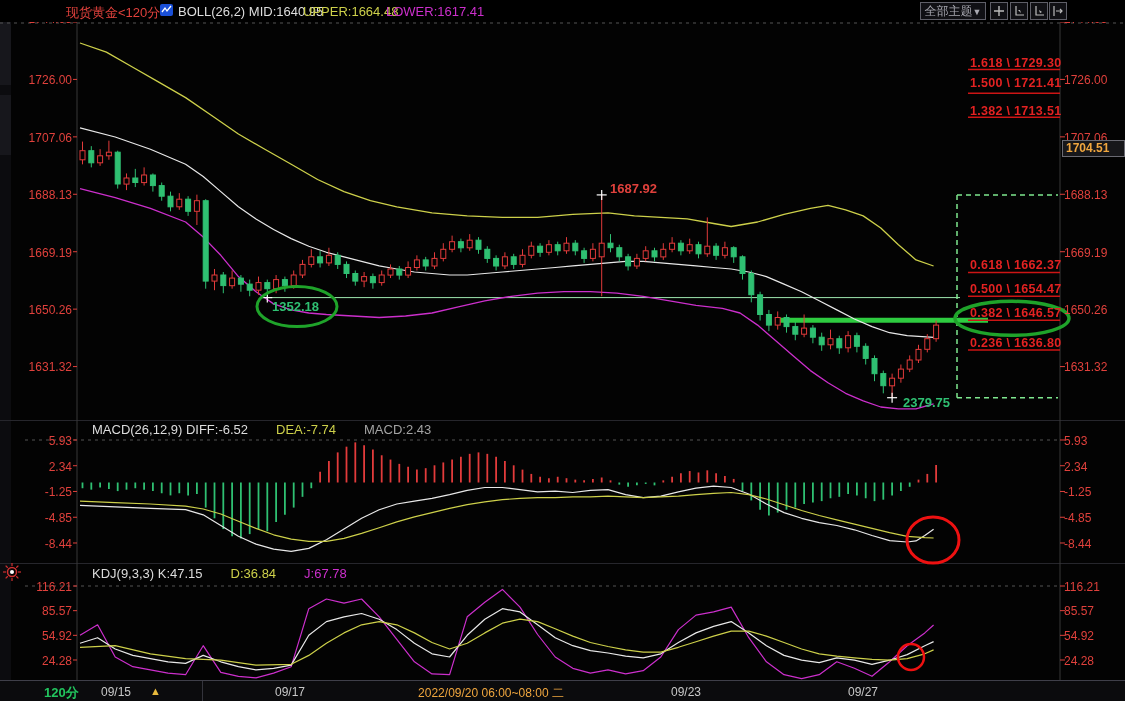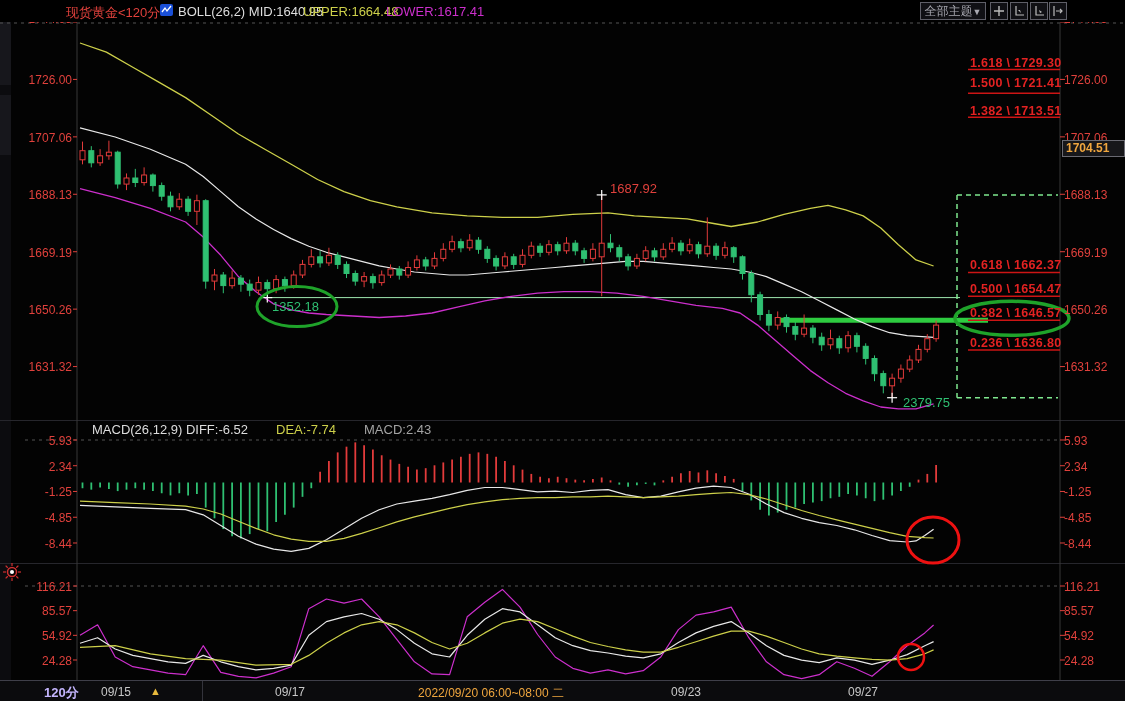--- a/index.html
+++ b/index.html
@@ -9,21 +9,21 @@
   .axl{position:absolute;z-index:2;left:26px;width:46px;text-align:right;font-size:12px;color:#e0413c;white-space:nowrap;}
   .axr{position:absolute;z-index:2;left:1064px;font-size:12px;color:#e0413c;white-space:nowrap;}
   .fib{position:absolute;z-index:2;left:970px;font-size:12.5px;font-weight:bold;color:#e32222;letter-spacing:.3px;white-space:nowrap;}
   .topbar{position:absolute;left:0;top:0;width:1125px;height:22px;background:#000;z-index:3;}
   .tb{position:absolute;top:4px;font-size:13px;white-space:nowrap;}
   .btn{position:absolute;top:2px;height:16px;border:1px solid #5f5f68;background:#101014;color:#a8a8b0;
        font-size:12px;line-height:16px;text-align:center;cursor:pointer;z-index:4;}
   .ibtn{width:16px;}
   .ph{position:absolute;z-index:2;font-size:13px;white-space:nowrap;}
   .ph span{margin-right:14px;padding-left:14px;}
-  .ann{position:absolute;z-index:2;font-size:13px;font-weight:normal;white-space:nowrap;}
+  .ann{position:absolute;z-index:2;font-size:13px;font-weight:bold;white-space:nowrap;}
   .bbar{position:absolute;left:0;top:680px;width:1125px;height:21px;background:#0b0b0d;
         border-top:1px solid #3f3f49;z-index:3;}
   .dt{position:absolute;top:4px;font-size:12px;color:#c8c8c8;transform:translateX(-50%);white-space:nowrap;}
   .pcell{position:absolute;left:25px;top:0;width:177px;height:20px;border-right:1px solid #33333b;cursor:pointer;}
   .strip{position:absolute;left:0;top:0;width:11px;height:680px;background:#0c0c0f;z-index:0;}
   .sblock{position:absolute;left:0;width:11px;background:#17171c;}
   .ptag{position:absolute;left:1062px;top:140px;width:58px;height:15px;z-index:2;border:1px solid #6a6a72;
         background:#17171a;color:#f0a63e;font-size:12px;font-weight:bold;line-height:15px;padding-left:3px;}
 </style>
 </head>
@@ -486,32 +486,35 @@
   <div class="axl" style="top:460px">2.34</div>
   <div class="axl" style="top:485px">-1.25</div>
   <div class="axl" style="top:511px">-4.85</div>
   <div class="axl" style="top:537px">-8.44</div>
   <div class="axr" style="top:434px">5.93</div>
   <div class="axr" style="top:460px">2.34</div>
   <div class="axr" style="top:485px">-1.25</div>
   <div class="axr" style="top:511px">-4.85</div>
   <div class="axr" style="top:537px">-8.44</div>
 
+  <div class="ph" style="left:78px;top:566px">
+    <span style="color:#dddddd">KDJ(9,3,3) K:47.15</span><span style="color:#cdd04a">D:36.84</span><span style="color:#cc2fcc">J:67.78</span>
+  </div>
   <div class="axl" style="top:580px">116.21</div>
   <div class="axl" style="top:604px">85.57</div>
   <div class="axl" style="top:629px">54.92</div>
   <div class="axl" style="top:654px">24.28</div>
   <div class="axr" style="top:580px">116.21</div>
   <div class="axr" style="top:604px">85.57</div>
   <div class="axr" style="top:629px">54.92</div>
   <div class="axr" style="top:654px">24.28</div>
 
   <div class="bbar">
     <div class="pcell">
-      <span style="position:absolute;left:19px;top:3px;font-size:13px;font-weight:bold;color:#c4b5fd">120分</span>
+      <span style="position:absolute;left:19px;top:3px;font-size:13px;font-weight:bold;color:#22c55e">120分</span>
       <span style="position:absolute;left:125px;top:4px;font-size:11px;color:#e8b93c">▲</span>
     </div>
     <div class="dt" style="left:116px">09/15</div>
     <div class="dt" style="left:290px">09/17</div>
     <div class="dt" style="left:491px;color:#f0a63e">2022/09/20 06:00~08:00 二</div>
     <div class="dt" style="left:686px">09/23</div>
     <div class="dt" style="left:863px">09/27</div>
   </div>
 </div>
 

